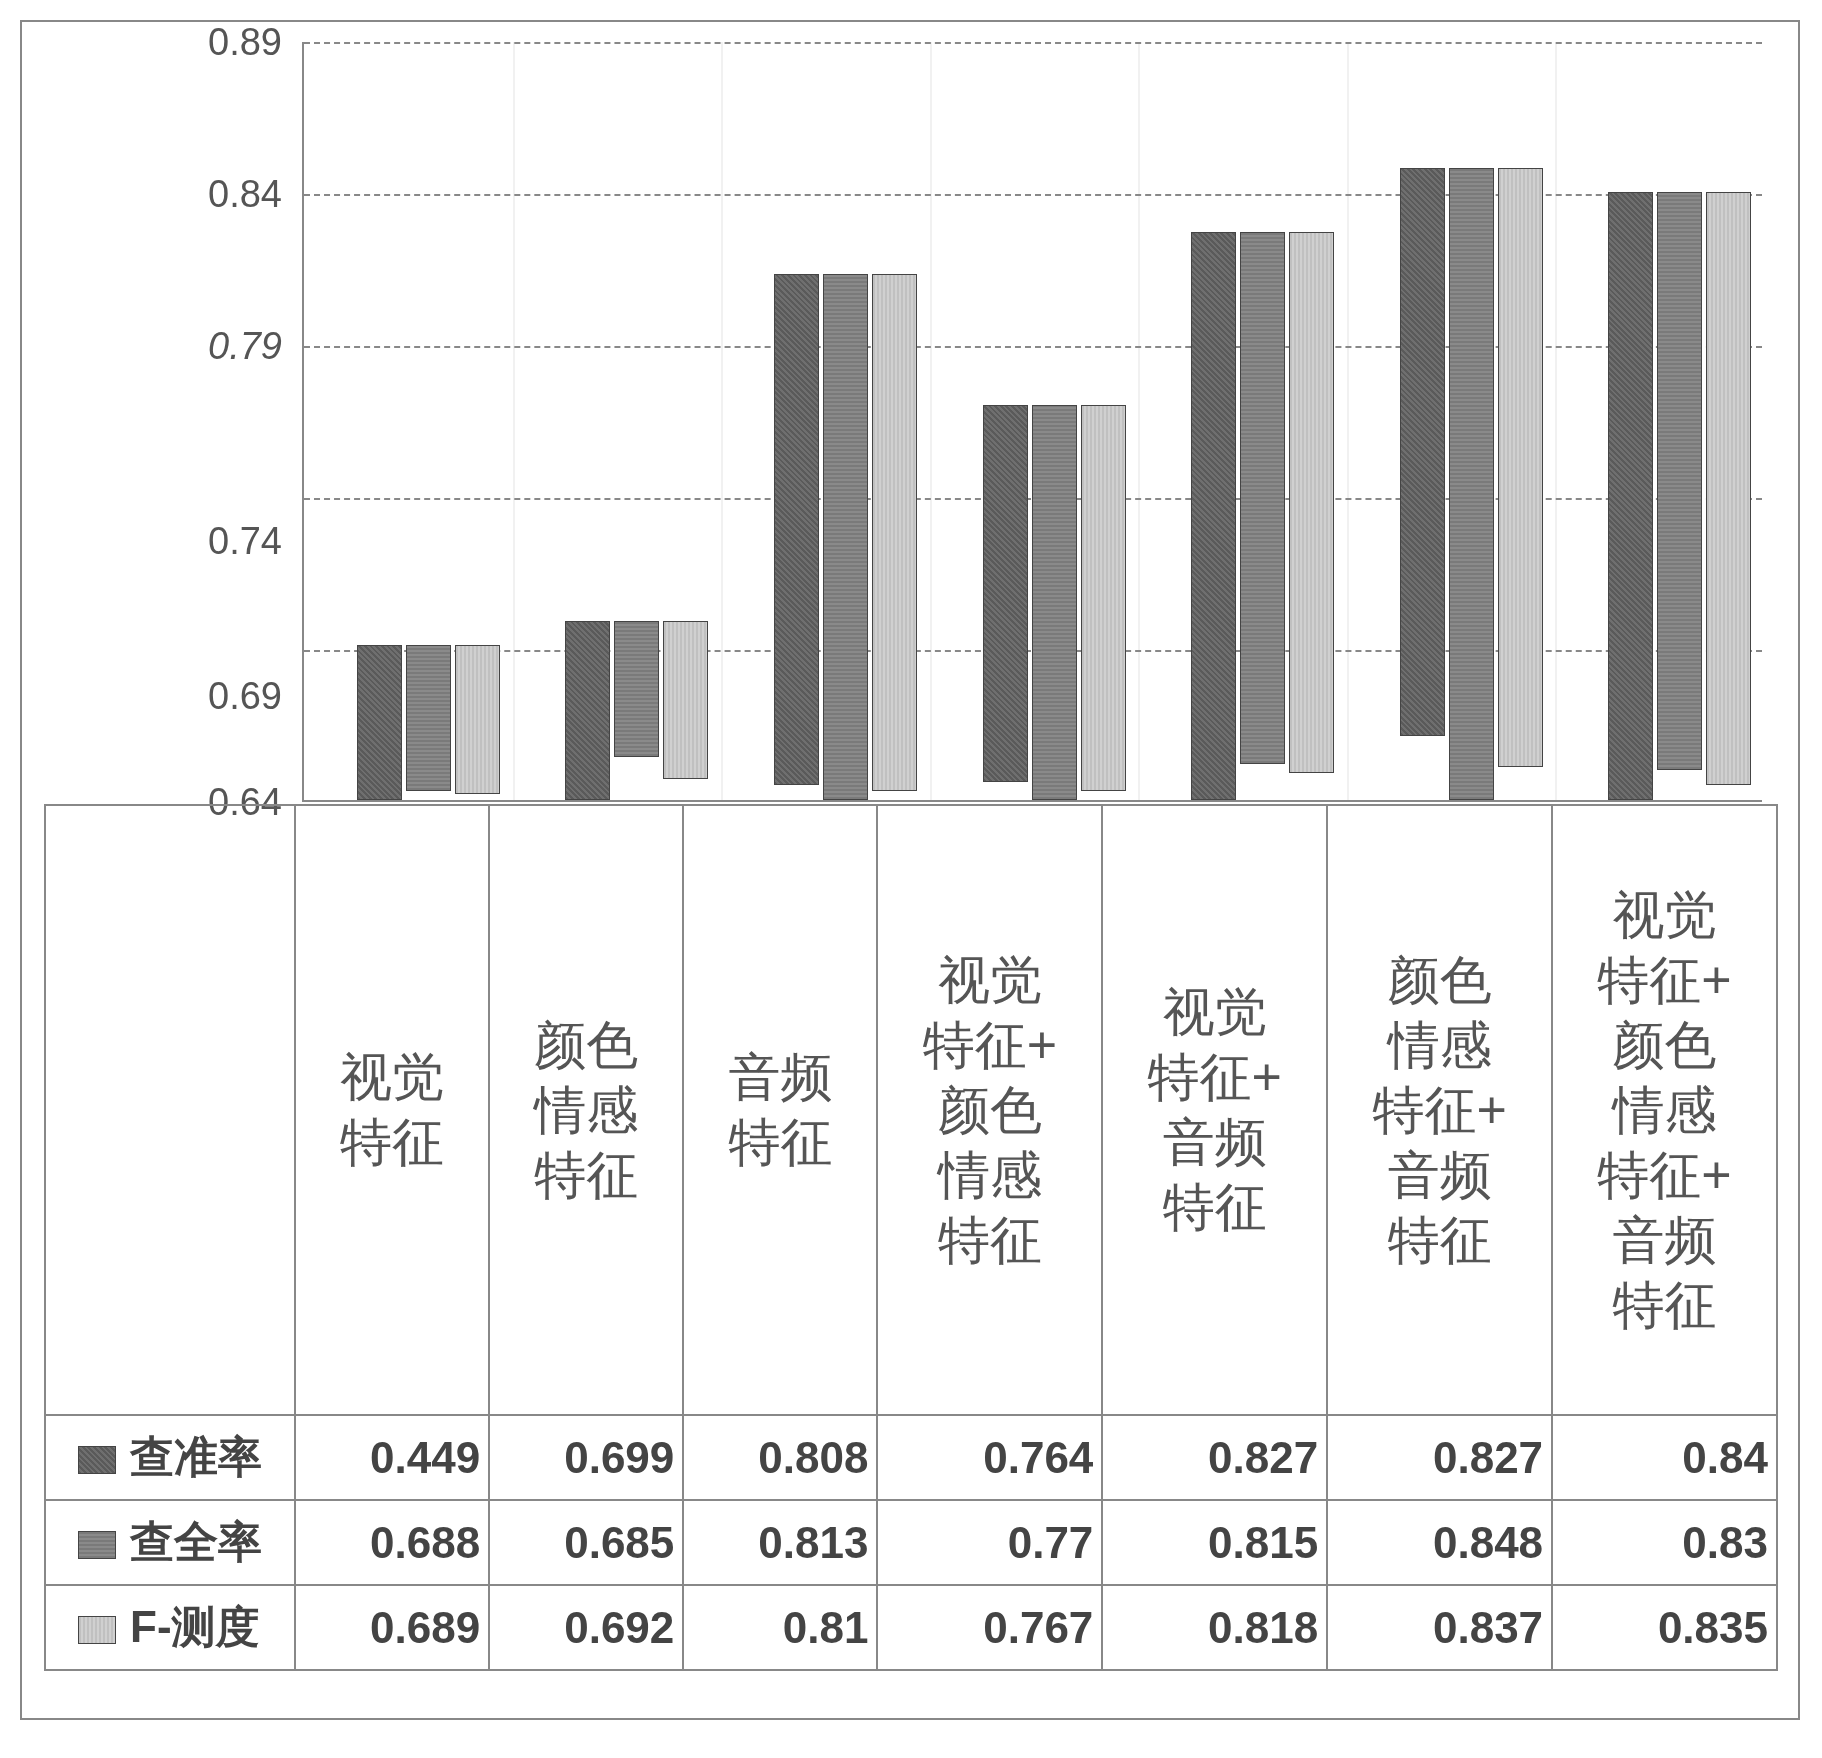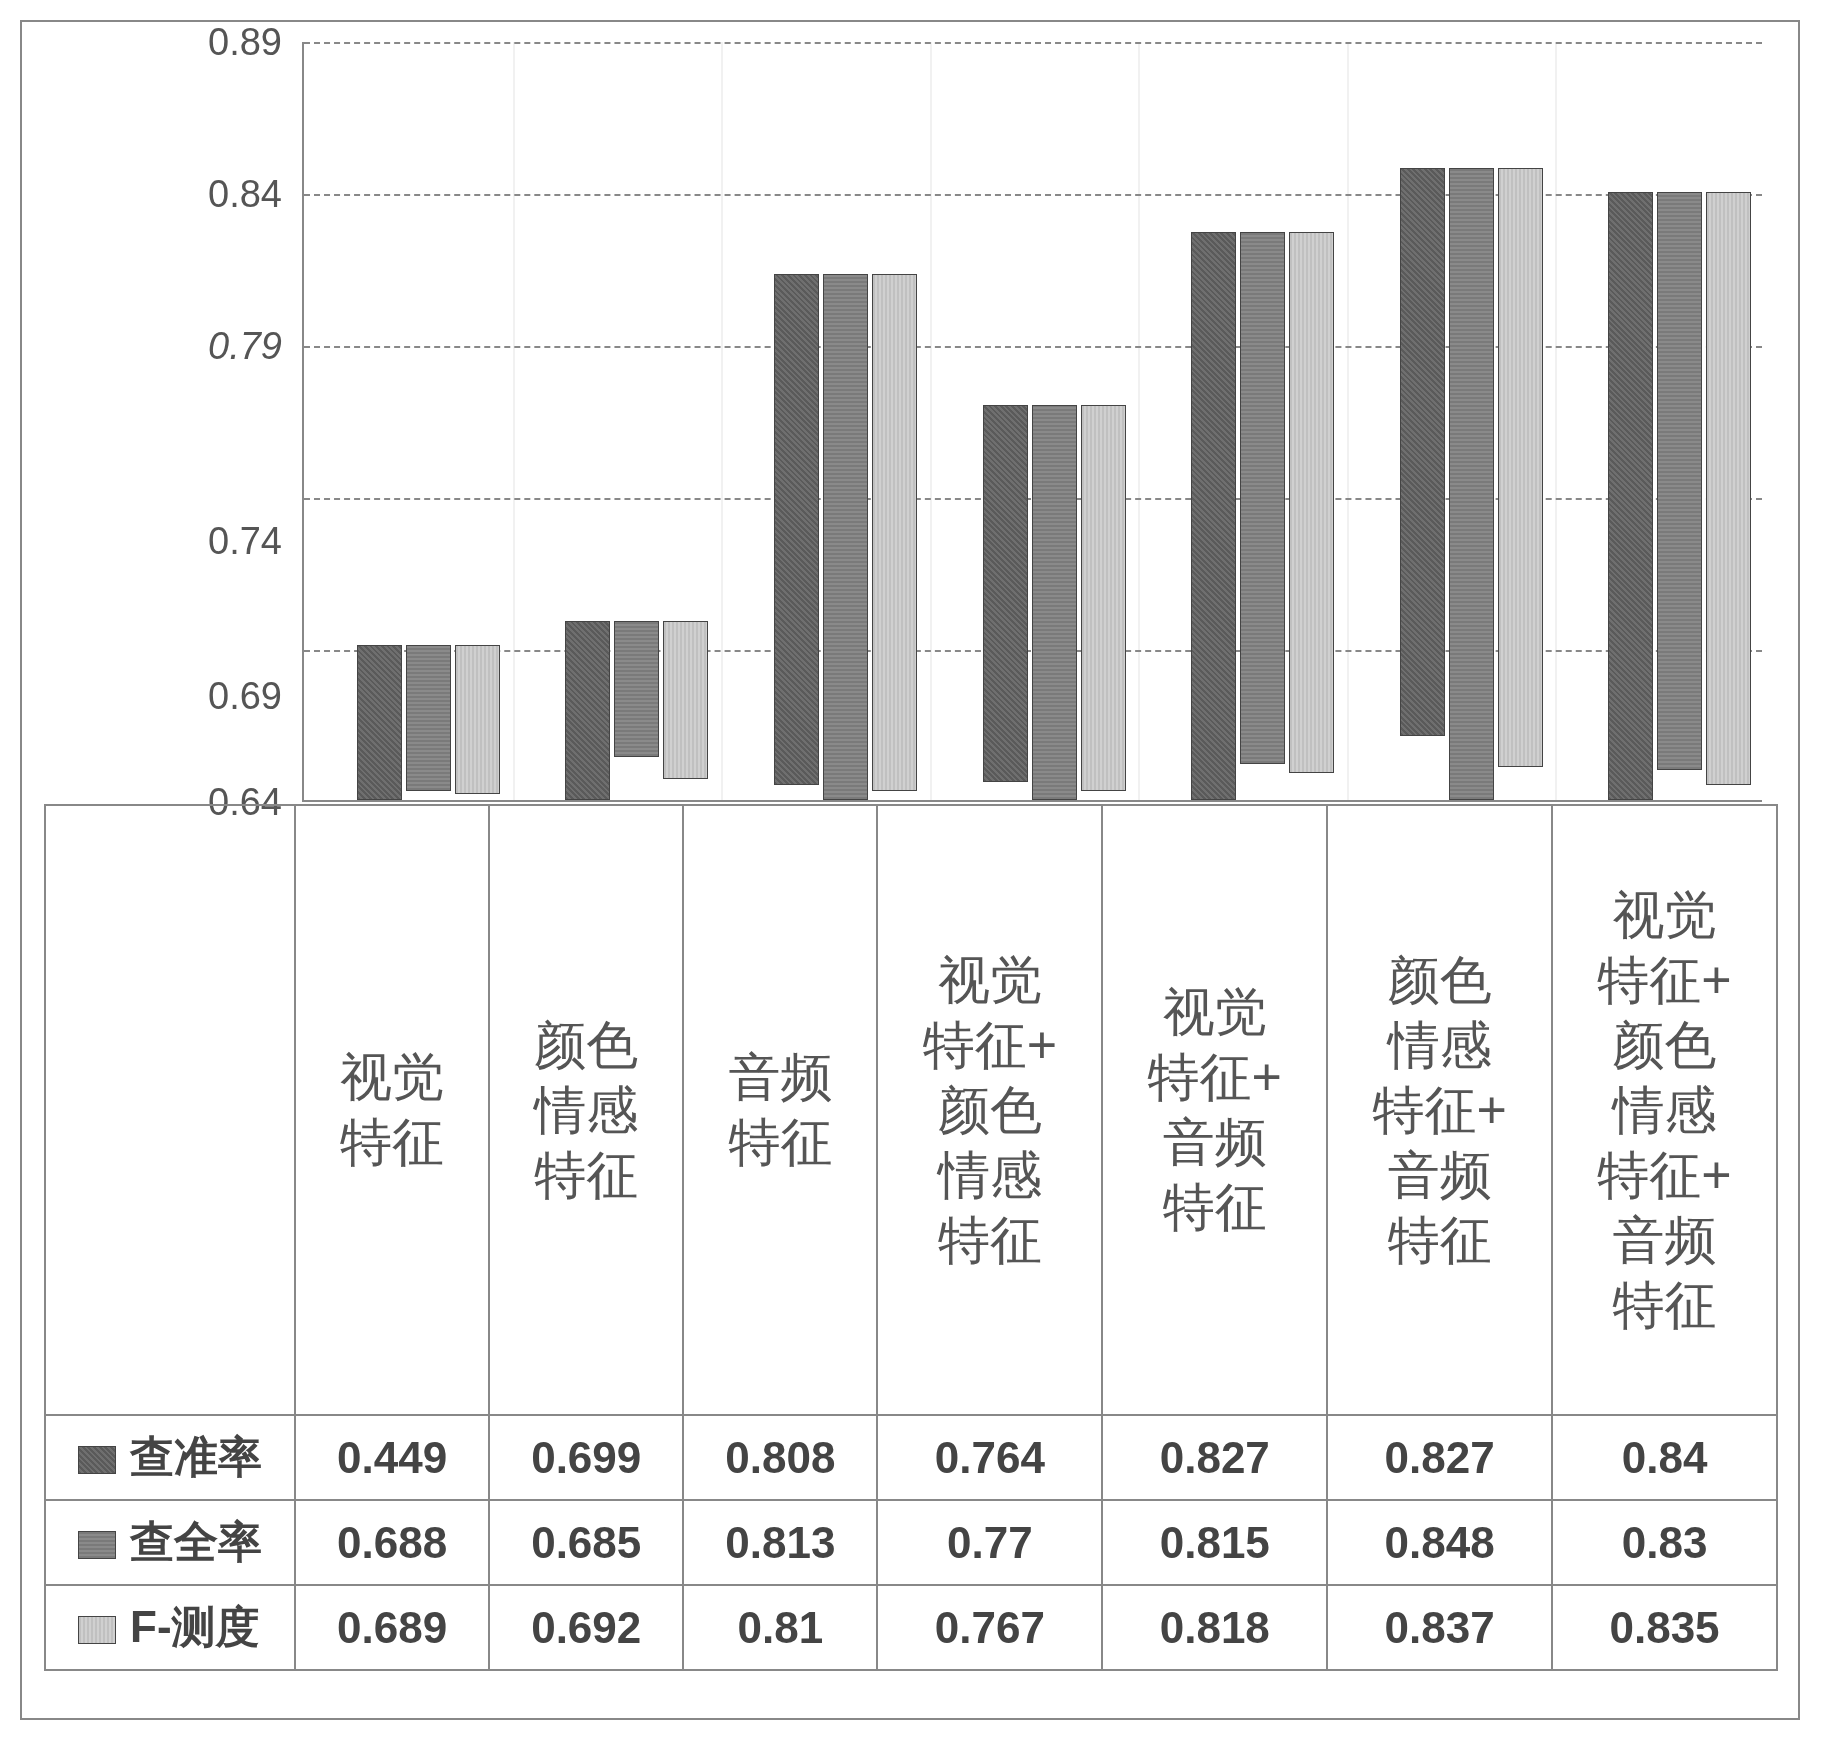--- a/index.html
+++ b/index.html
@@ -65,21 +65,21 @@
     .table-area {
       position: absolute;
       left: 22px;
       top: 782px;
       width: 1734px;
       border-collapse: collapse;
     }
     .table-area td, .table-area th {
       border: 2px solid #888;
       padding: 12px 8px;
-      text-align: center;
+      text-align: right;
       font-size: 44px;
       color: #444;
       font-weight: bold;
       vertical-align: middle;
     }
     .table-area th.cat-header {
       font-size: 52px;
       line-height: 1.25;
       padding: 20px 6px;
       height: 610px;

